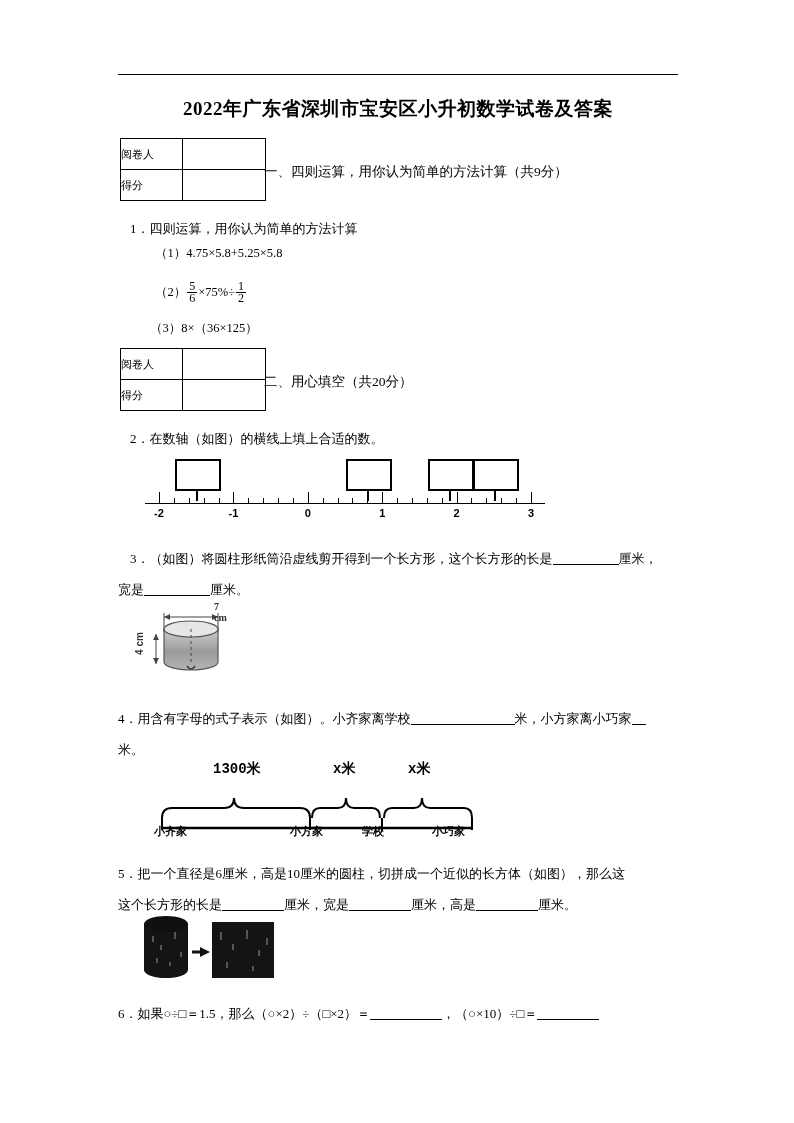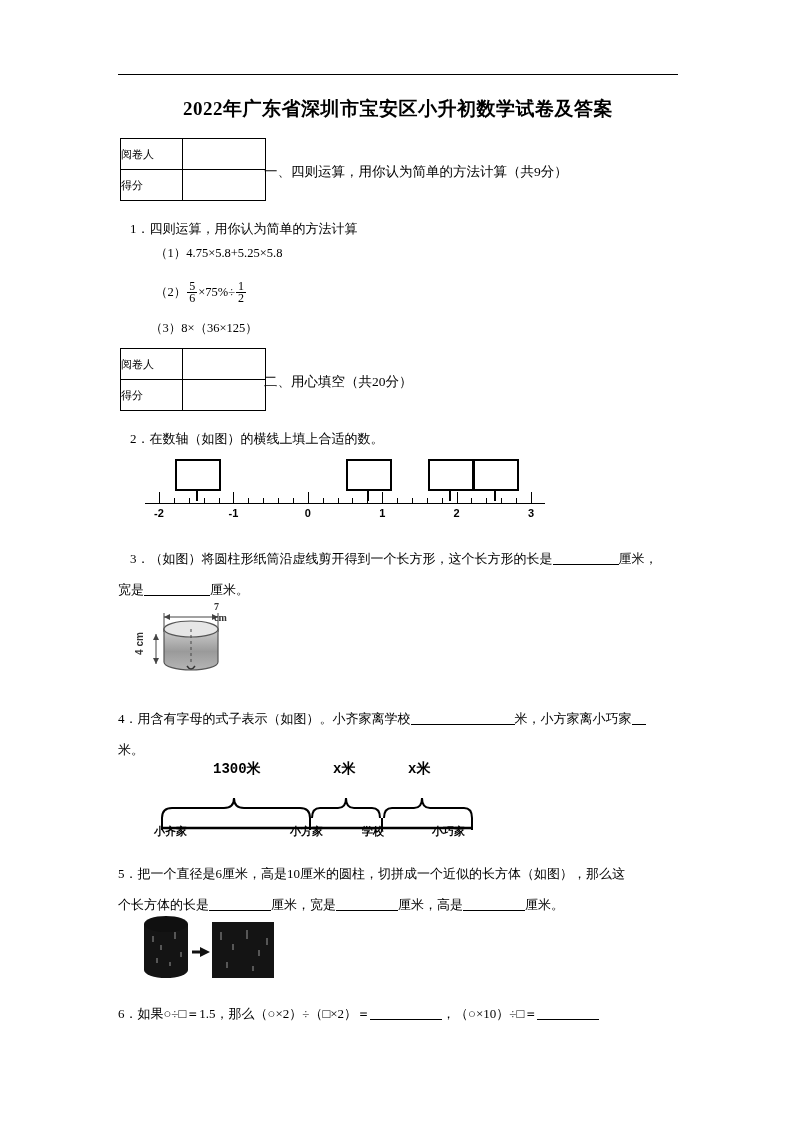--- a/index.html
+++ b/index.html
@@ -338,21 +338,21 @@
     <div class="brace-foot" style="left:-4px; top:64px;">小齐家</div>
     <div class="brace-foot" style="left:132px; top:64px;">小方家</div>
     <div class="brace-foot" style="left:204px; top:64px;">学校</div>
     <div class="brace-foot" style="left:274px; top:64px;">小巧家</div>
   </div>
 
   <div class="qw" style="left:118px; top:861px; width:570px;">
     <span>5．</span><span>把一个直径是6厘米，高是10厘米的圆柱，切拼成一个近似的长方体（如图），那么这</span>
   </div>
   <div class="qw" style="left:118px; top:892px; width:570px;">
-    <span>个长方体的长是</span><span class="fill" style="width:62px;"></span><span>厘米，宽是</span><span class="fill" style="width:62px;"></span><span>厘米，高是</span><span class="fill" style="width:62px;"></span><span>厘米。</span>
+    <span>这个长方形的长是</span><span class="fill" style="width:62px;"></span><span>厘米，宽是</span><span class="fill" style="width:62px;"></span><span>厘米，高是</span><span class="fill" style="width:62px;"></span><span>厘米。</span>
   </div>
 
   <div class="fig-solids" style="left:136px; top:910px; width:150px; height:78px;">
     <svg width="150" height="78" viewBox="0 0 150 78">
 
       <path d="M8 14 L8 60 A22 8 0 0 0 52 60 L52 14 Z" fill="#141414"></path>
       <ellipse cx="30" cy="14" rx="22" ry="8" fill="#101010"></ellipse>
 
       <g fill="#8d8d8d" opacity="0.55">
         <rect x="16" y="26" width="2" height="6"></rect>

